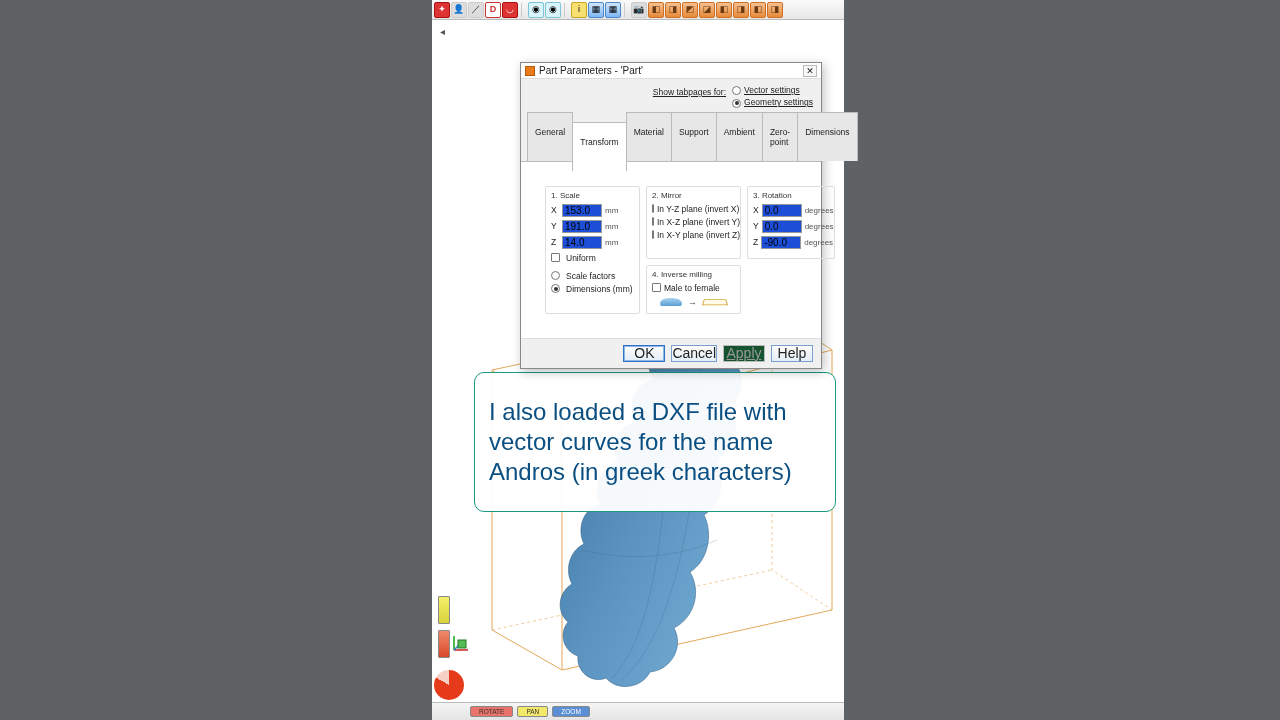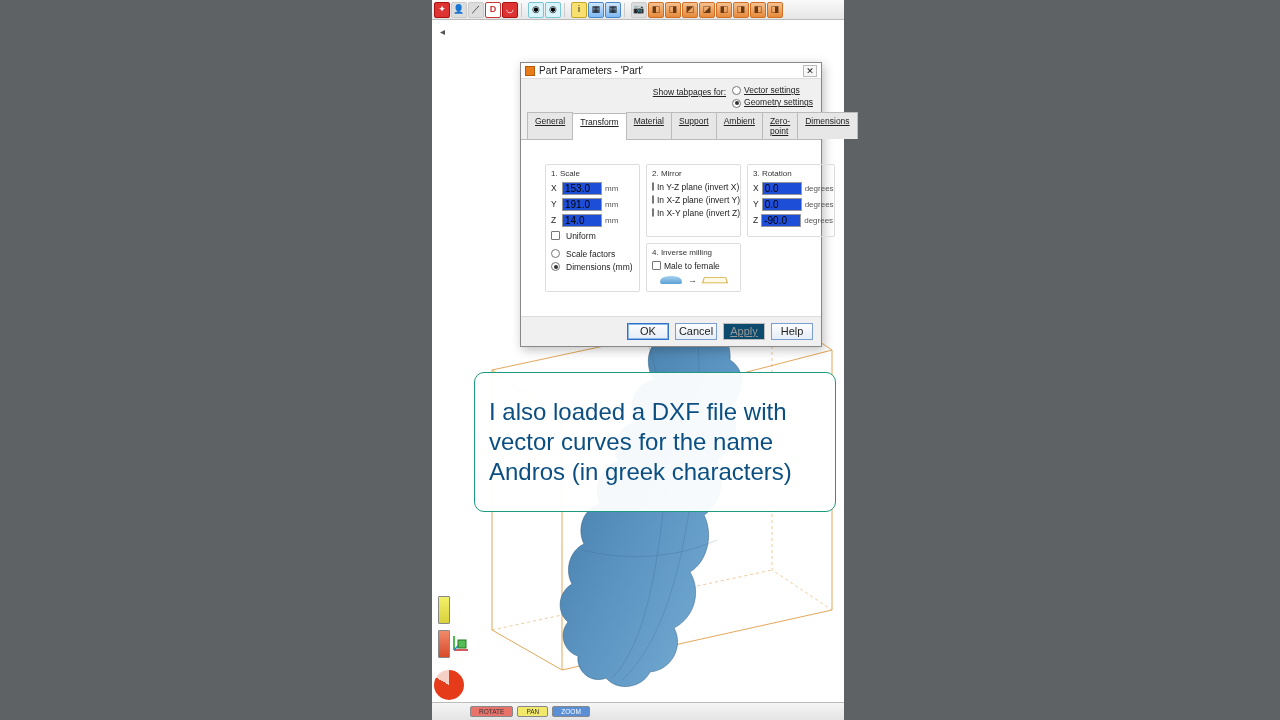--- a/index.html
+++ b/index.html
@@ -29,43 +29,43 @@
   .dlg-title-text{flex:1;font-size:10px;}
   .dlg-close{width:14px;height:12px;border:1px solid #bbb;background:#f7f7f7;display:flex;align-items:center;justify-content:center;font-size:9px;cursor:pointer;}
   .dlg-top{padding:6px 8px 4px;display:flex;justify-content:flex-end;align-items:flex-start;gap:6px;text-decoration:underline;}
   .dlg-top-label{padding-top:2px;}
   .dlg-radio-col{display:flex;flex-direction:column;gap:2px;}
   .radio,.chk{width:9px;height:9px;border:1px solid #777;background:#fff;display:inline-flex;align-items:center;justify-content:center;margin-right:3px;vertical-align:middle;}
   .radio{border-radius:50%;}
   .radio.on::after{content:"";width:4px;height:4px;background:#333;border-radius:50%;}
   .chk{border-radius:1px;}
   .tabs{display:flex;background:#f0f0f0;border-bottom:1px solid #bbb;padding-left:6px;}
-  .tab{padding:3px 7px;border:1px solid #bbb;border-bottom:none;background:#e7e7e7;margin-right:-1px;cursor:pointer;text-decoration:underline;}
-  .tab.active{background:#fff;position:relative;top:1px;}
+  .tab{padding:14px 7px;border:1px solid #bbb;border-bottom:none;background:#e7e7e7;margin-right:-1px;cursor:pointer;}
+  .tab.active{background:#fff;position:relative;top:10px;}
   .dlg-body{background:#fff;padding:24px;display:grid;grid-template-columns:95px 95px 88px;gap:6px;}
   .group{border:1px solid #ddd;border-radius:2px;padding:4px 5px 6px;}
   .group-title{font-size:8px;margin-bottom:4px;color:#333;}
   .row{display:flex;align-items:center;margin-bottom:3px;gap:3px;}
   .row label{width:8px;}
   .inp{width:40px;height:13px;border:1px solid #999;background:#1d4ed8;font-size:10px;padding:0 2px;}
   .unit{font-size:8px;color:#555;}
   .mirror-row{display:flex;align-items:center;margin-bottom:3px;white-space:nowrap;}
   .icon-swap{display:flex;align-items:center;justify-content:center;gap:6px;margin-top:4px;}
   .shape-blue{width:22px;height:8px;background:linear-gradient(#a9d3f0,#5a9fd4);border-radius:50% 50% 3px 3px/80% 80% 3px 3px;}
   .shape-yellow{width:24px;height:8px;border:1px solid #d4a93a;background:#fffbe6;transform:perspective(30px) rotateX(40deg);}
   .arrow{font-size:9px;color:#444;}
   .center-icon{position:relative;width:34px;height:18px;margin:2px auto 0;}
   .center-icon::before{content:"";position:absolute;left:4px;top:8px;width:24px;height:1px;background:#c66;}
   .center-icon::after{content:"";position:absolute;left:15px;top:0;width:1px;height:16px;background:#6a6;}
   .center-icon .dot{position:absolute;left:13px;top:6px;width:5px;height:5px;border-radius:50%;background:#e87b1a;}
   .center-icon .blob{position:absolute;right:0;top:1px;width:14px;height:7px;background:linear-gradient(#a9d3f0,#5a9fd4);border-radius:50%;}
   .dlg-buttons{padding:6px 8px;display:flex;justify-content:flex-end;gap:6px;border-top:1px solid #ddd;background:#f0f0f0;}
-  .btn{min-width:42px;height:17px;border:1px solid #7a9ecf;background:linear-gradient(#fdfdfd,#e5edf7);font-size:11px;cursor:pointer;display:flex;align-items:center;justify-content:center;}
+  .btn{min-width:42px;height:17px;border:1px solid #7a9ecf;background:linear-gradient(#fdfdfd,#e5edf7);font-size:14px;cursor:pointer;display:flex;align-items:center;justify-content:center;}
   .btn.primary{border-color:#2f72c7;box-shadow:0 0 0 1px #8db6e8 inset;}
-  .btn.disabled{color:#999;border-color:#bbb;background:#0c4a6e;text-decoration:underline;}
+  .btn.disabled{color:#999;border-color:#bbb;background:#14532d;text-decoration:underline;}
 
   
   .bbox{position:absolute;left:40px;top:270px;width:370px;height:390px;pointer-events:none;}
   .bbox svg{width:100%;height:100%;}
   .terrain{position:absolute;left:90px;top:280px;width:260px;height:400px;}
   .terrain svg{width:100%;height:100%;}
 
   .caption-box{position:absolute;left:42px;top:352px;width:362px;height:140px;border:1.5px solid #1a9a7e;border-radius:10px;background:rgba(255,255,255,.95);padding:12px 14px;display:flex;align-items:center;}
   .caption-text{font-size:24px;line-height:1.25;color:#0b4f82;font-weight:500;}
 

